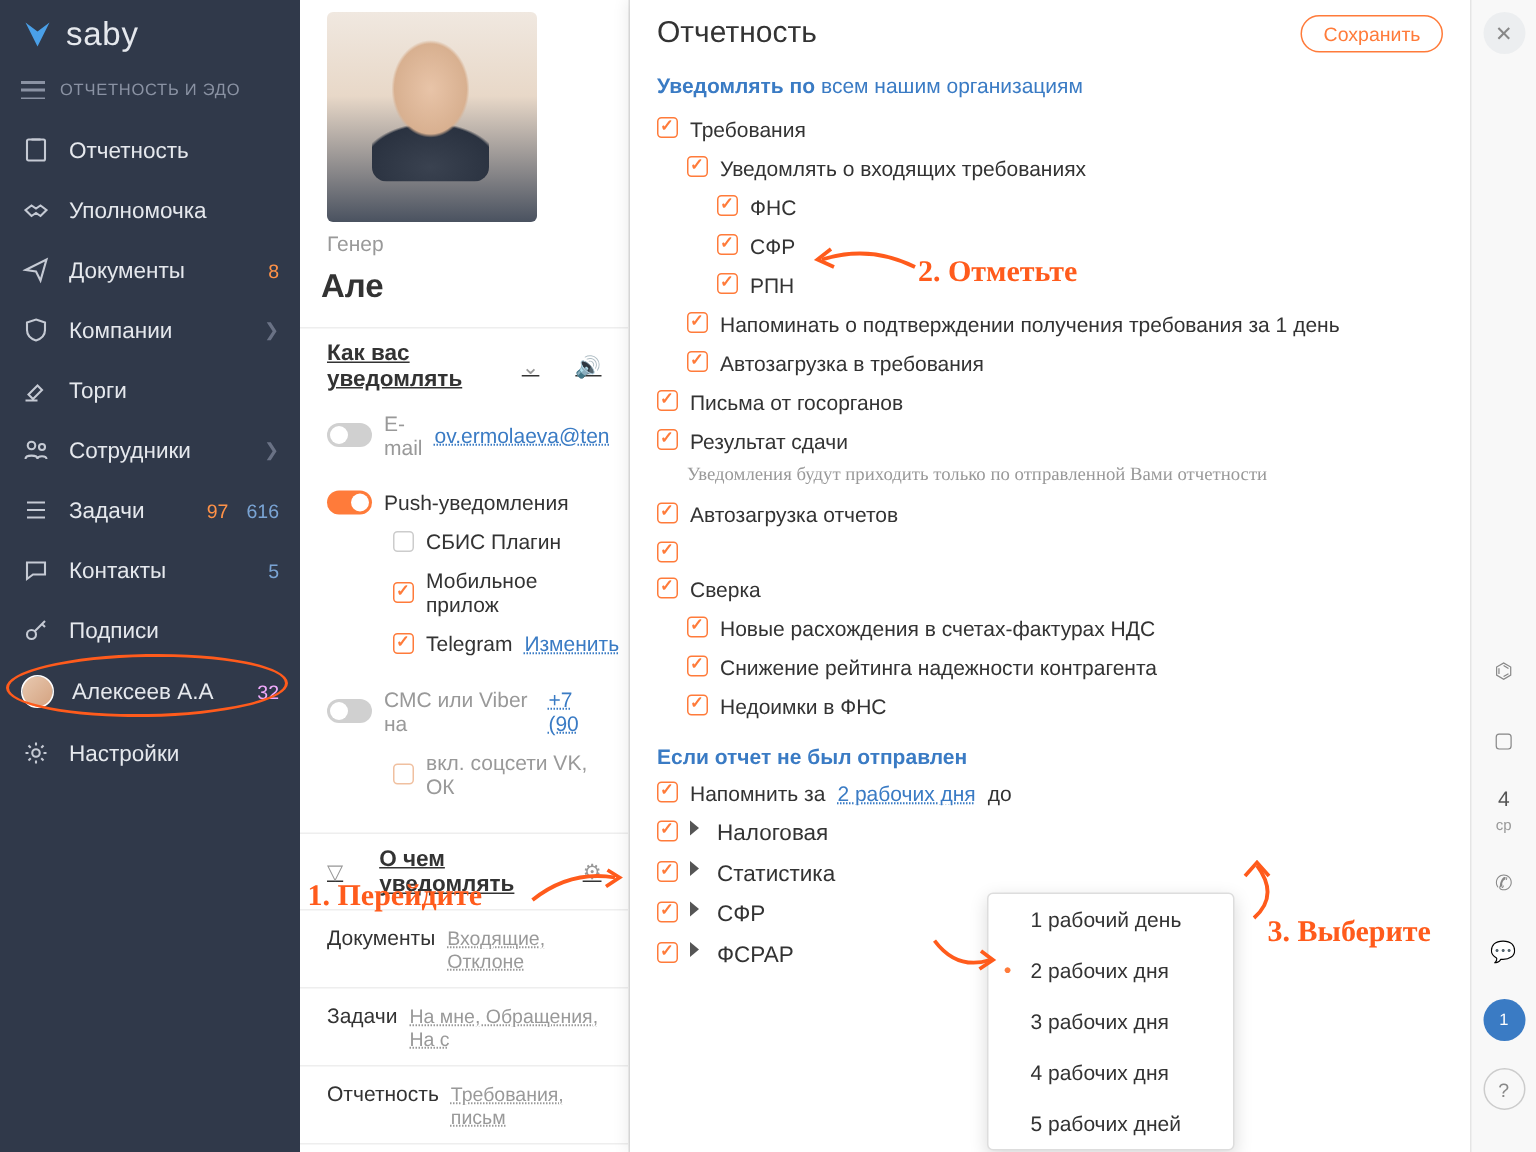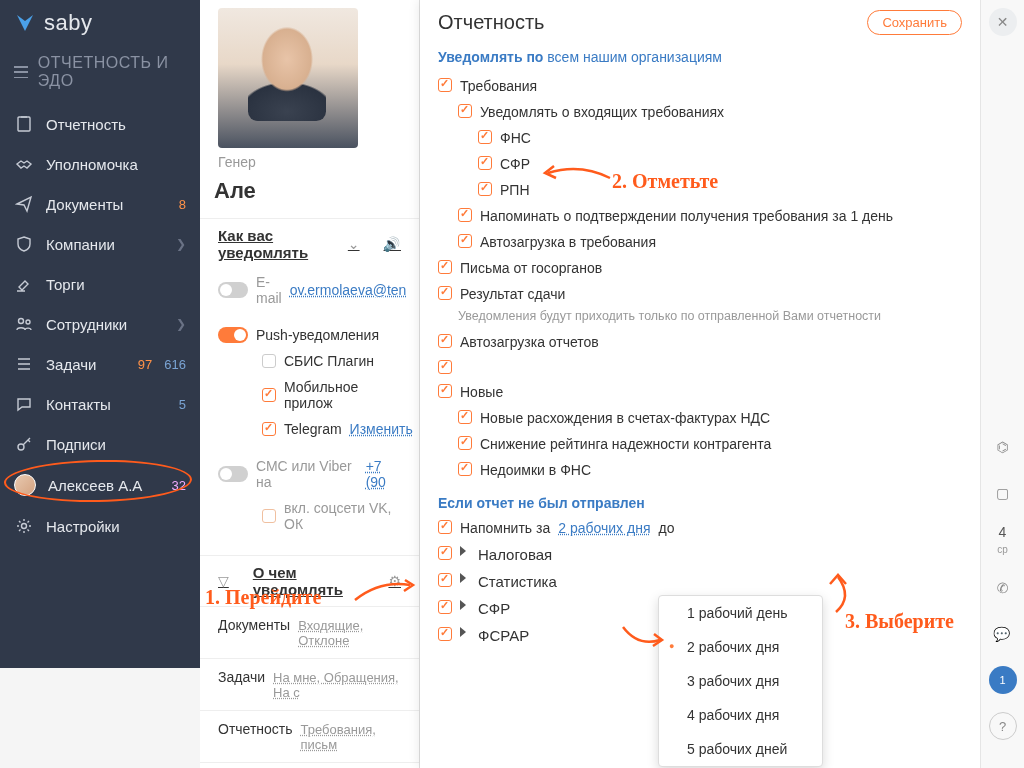--- a/index.html
+++ b/index.html
@@ -1,22 +1,22 @@
 <!DOCTYPE html>
 <html><head>
 <meta charset="utf-8">
 <style>
 * { box-sizing: border-box; margin: 0; padding: 0; }
 body { font-family: -apple-system, BlinkMacSystemFont, "Segoe UI", Arial, sans-serif; font-size: 14px; color: #333; background: #f5f5f5; width: 1024px; height: 768px; overflow: hidden; position: relative; }
 
-.sidebar { position: absolute; left: 0; top: 0; width: 200px; height: 668px; background: #30394a; color: #d0d5dd; }
+.sidebar { position: absolute; left: 0; top: 0; width: 200px; height: 768px; background: #30394a; color: #d0d5dd; }
 .sidebar-header { display: flex; align-items: center; padding: 10px 14px; gap: 8px; }
 .sidebar-logo { width: 22px; height: 22px; display: flex; align-items: center; justify-content: center; }
 .sidebar-brand { font-size: 22px; font-weight: 400; color: #e5e8ed; letter-spacing: 0.5px; }
-.sidebar-subtitle { display: flex; align-items: center; gap: 10px; padding: 8px 14px 14px 14px; font-size: 16px; color: #8a92a3; letter-spacing: 0.5px; }
+.sidebar-subtitle { display: flex; align-items: center; gap: 10px; padding: 8px 14px 14px 14px; font-size: 11px; color: #8a92a3; letter-spacing: 0.5px; }
 .burger { width: 16px; height: 12px; display: flex; flex-direction: column; justify-content: space-between; }
 .burger span { height: 1.5px; background: #8a92a3; }
 .nav-item { display: flex; align-items: center; padding: 10px 14px; gap: 12px; cursor: pointer; color: #e5e8ed; }
 .nav-icon { width: 20px; height: 20px; display: flex; align-items: center; justify-content: center; flex-shrink: 0; }
 .nav-label { flex: 1; font-size: 15px; }
 .nav-badge { font-size: 13px; color: #ff9248; }
 .nav-badge.blue { color: #7aa4d4; }
 .nav-badge.muted { color: #f0abfc; }
 .nav-chevron { color: #6a7285; font-size: 12px; }
 .nav-item.highlighted { position: relative; }
@@ -52,21 +52,21 @@
 .panel-header { display: flex; align-items: center; padding: 10px 18px; gap: 10px; }
 .panel-title { font-size: 20px; font-weight: 400; flex: 1; }
 .save-btn { border: 1px solid #ff7b3a; color: #ff7b3a; background: #fff; padding: 4px 14px; border-radius: 14px; font-size: 13px; cursor: pointer; }
 .panel-sub { padding: 4px 18px 8px 18px; font-size: 14px; }
 .blue-link { color: #3a7bc4; cursor: pointer; }
 .bold-blue { color: #3a7bc4; font-weight: 600; }
 
 .ck-row { display: flex; align-items: flex-start; padding: 5px 18px; gap: 8px; font-size: 14px; }
 .ck-row.l2 { padding-left: 38px; }
 .ck-row.l3 { padding-left: 58px; }
-.ck-note { padding: 2px 18px 6px 38px; font-size: 12.5px; color: #999; }
+.ck-note { padding: 2px 18px 6px 38px; font-size: 12.5px; color: #999; font-family: Liberation Serif, serif; }
 .section-blue { padding: 12px 18px 4px 18px; font-size: 14px; font-weight: 600; color: #3a7bc4; }
 .tri { display:inline-block; width:0;height:0;border-top:5px solid transparent;border-bottom:5px solid transparent;border-left:6px solid #555;margin-right:4px;vertical-align:middle;}
 
 .dropdown { position: absolute; background: #fff; border: 1px solid #ddd; box-shadow: 0 4px 12px rgba(0,0,0,0.15); border-radius: 4px; width: 165px; z-index: 50; }
 .dropdown-item { padding: 9px 14px 9px 28px; font-size: 14px; cursor: pointer; position: relative; }
 .dropdown-item.selected::before { content: "●"; position: absolute; left: 10px; color: #ff7b3a; font-size: 9px; top: 11px; }
 
 .rightbar { position: absolute; right: 0; top: 0; width: 44px; height: 768px; background: #f8f8f8; border-left: 1px solid #e5e5e5; display: flex; flex-direction: column; align-items: center; padding-top: 8px; gap: 18px; }
 .rightbar .rb-close { width: 28px; height: 28px; border-radius: 50%; background: #eceef0; display: flex; align-items: center; justify-content: center; color: #888; cursor: pointer; font-size: 14px; }
 .rb-spacer { flex: 1; }
@@ -315,21 +315,21 @@
   <div class="ck-note">Уведомления будут приходить только по отправленной Вами отчетности</div>
   <div class="ck-row">
       <span class="cb checked"></span>
       <span>Автозагрузка отчетов</span>
     </div>
   <div class="ck-row">
       <span class="cb checked"></span>
     </div>
   <div class="ck-row">
       <span class="cb checked"></span>
-      <span>Новые</span>
+      <span>Сверка</span>
     </div>
   <div class="ck-row l2">
       <span class="cb checked"></span>
       <span>Новые расхождения в счетах-фактурах НДС</span>
     </div>
   <div class="ck-row l2">
       <span class="cb checked"></span>
       <span>Снижение рейтинга надежности контрагента</span>
     </div>
   <div class="ck-row l2">

